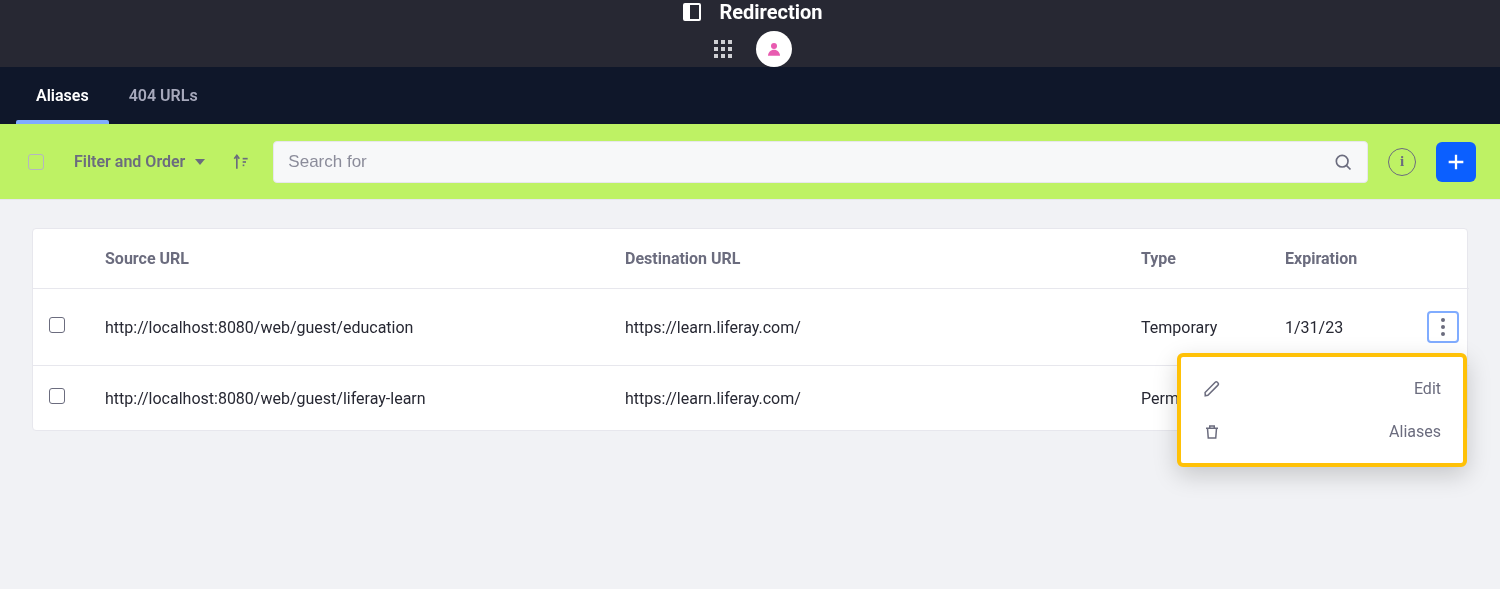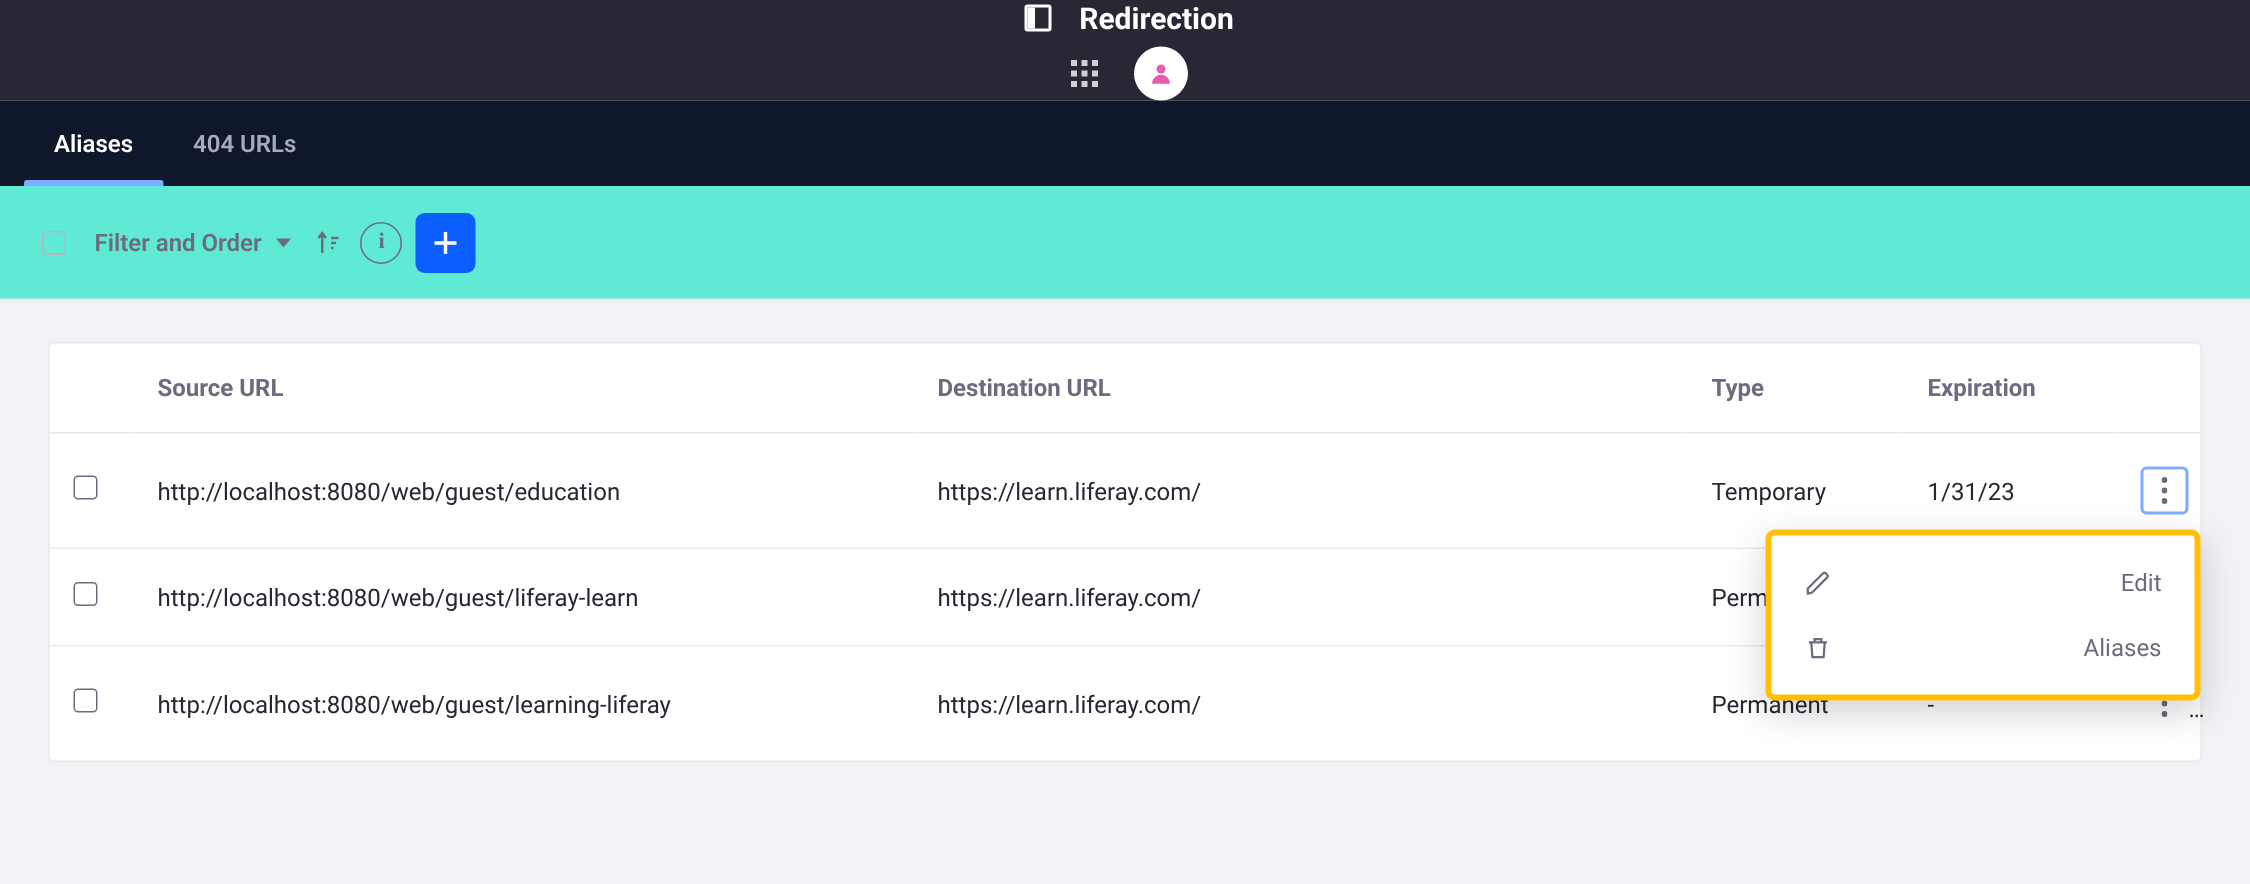--- a/index.html
+++ b/index.html
@@ -44,26 +44,26 @@
   }
   .tab.active { color: #fff; }
   .tab.active::after {
     content: ""; position: absolute; left: 0; right: 0; bottom: 0; height: 4px;
     background: #80acff; border-radius: 2px 2px 0 0;
   }
 
   
   .toolbar {
     height: 76px;
-    background: #5eead4;
+    background: #bef264;
     border-bottom: 1px solid #e7e7ed;
     display: flex;
     align-items: center;
     padding: 0 24px;
-    gap: 9px;
+    gap: 20px;
   }
   .master-checkbox {
     width: 16px; height: 16px; border: 1.5px solid #b5b6c0; border-radius: 3px; cursor: pointer;
     margin-left: 4px; margin-right: 6px;
   }
   .filter-order {
     display: flex; align-items: center; gap: 10px;
     color: #6b6c7e; font-weight: 600; font-size: 16px; cursor: pointer;
     padding: 0 4px;
   }
@@ -181,20 +181,27 @@
     <span>Filter and Order</span>
     <span class="caret-down"></span>
   </div>
   <div class="sort-btn">
     <svg viewBox="0 0 24 24" width="20" height="20" fill="none" stroke="currentColor" stroke-width="2">
       <path d="M7 4v16"></path>
         <path d="M4 8l3-4 3 4"></path>
       <path d="M14 8h6"></path>
         <path d="M14 12h4"></path>
         <path d="M14 16h2"></path>
+    </svg>
+  </div>
+  <div class="searchbox">
+    <input type="text" placeholder="Search for" style="">
+    <svg class="search-icon" viewBox="0 0 24 24" fill="none" stroke="currentColor" stroke-width="2">
+      <circle cx="11" cy="11" r="7"></circle>
+        <path d="M21 21l-5-5"></path>
     </svg>
   </div>
   <div class="info-btn">i</div>
   <div class="add-btn">
     <svg viewBox="0 0 24 24" fill="none" stroke="currentColor" stroke-width="2.5">
         <path d="M12 4v16M4 12h16"></path>
       </svg>
   </div>
 </div>
 
@@ -256,33 +263,17 @@
 
         <tr>
           <td><span class="row-checkbox"></span></td>
           <td>http://localhost:8080/web/guest/liferay-learn</td>
           <td>https://learn.liferay.com/</td>
           <td>Perm</td>
           <td></td>
           <td></td>
         </tr>
 
-        <tr>
-          <td><span class="row-checkbox"></span></td>
-          <td>http://localhost:8080/web/guest/learning-liferay</td>
-          <td>https://learn.liferay.com/</td>
-          <td>Permanent</td>
-          <td>-</td>
-          <td>
-            <div class="kebab">
-              <svg viewBox="0 0 4 18">
-                  <circle cx="2" cy="2" r="2" fill="#6b6c7e"></circle>
-                  <circle cx="2" cy="9" r="2" fill="#6b6c7e"></circle>
-                  <circle cx="2" cy="16" r="2" fill="#6b6c7e"></circle>
-                </svg>
-            </div>
-          </td>
-        </tr>
 
       </tbody>
     </table>
   </div>
 </div>
 
 </body></html>

